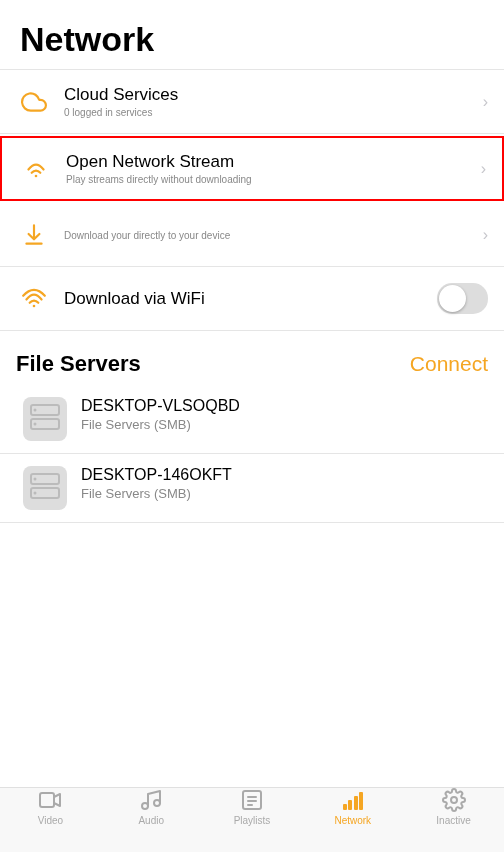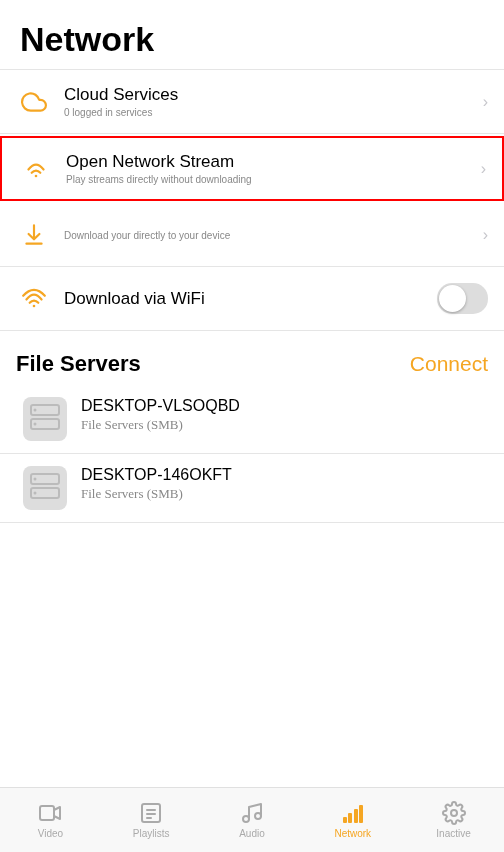--- a/index.html
+++ b/index.html
@@ -127,41 +127,39 @@
     .server-content {}
     .server-name {
       font-size: 16px;
       font-weight: 500;
       color: #000;
     }
     .server-type {
       font-size: 13px;
       color: #888;
       margin-top: 2px;
-      font-family: Liberation Serif, serif;
     }
 
     
     .tab-bar {
       position: fixed;
       bottom: 0;
       left: 0;
       width: 504px;
       height: 65px;
       background: #f8f8f8;
       border-top: 1px solid #e0e0e0;
       display: flex;
       align-items: center;
     }
     .tab-item {
       flex: 1;
       display: flex;
       flex-direction: column;
       align-items: center;
-      justify-content: center;
       cursor: pointer;
       height: 100%;
       gap: 3px;
     }
     .tab-icon {
       font-size: 22px;
       color: #aaa;
     }
     .tab-label {
       font-size: 10px;
@@ -289,38 +287,38 @@
       <svg width="24" height="24" viewBox="0 0 24 24" fill="none">
           <rect x="2" y="5" width="14" height="14" rx="2" stroke="currentColor" stroke-width="2"></rect>
           <path d="M16 9l6-3v12l-6-3V9z" stroke="currentColor" stroke-width="2" stroke-linejoin="round"></path>
         </svg>
     </span>
     <span class="tab-label" style="color:#aaa">Video</span>
   </div>
     <div class="tab-item">
     <span class="tab-icon" style="color:#aaa">
       <svg width="24" height="24" viewBox="0 0 24 24" fill="none">
+          <path d="M9 18V6l12-3v12" stroke="currentColor" stroke-width="2" stroke-linecap="round" stroke-linejoin="round"></path>
+          <circle cx="6" cy="18" r="3" stroke="currentColor" stroke-width="2"></circle>
+          <circle cx="18" cy="15" r="3" stroke="currentColor" stroke-width="2"></circle>
+        </svg>
+    </span>
+    <span class="tab-label" style="color:#aaa">Audio</span>
+  </div>
+    <div class="tab-item">
+    <span class="tab-icon" style="color:#aaa">
+      <svg width="24" height="24" viewBox="0 0 24 24" fill="none">
           <rect x="3" y="3" width="18" height="18" rx="2" stroke="currentColor" stroke-width="2"></rect>
           <line x1="8" y1="9" x2="16" y2="9" stroke="currentColor" stroke-width="2" stroke-linecap="round"></line>
           <line x1="8" y1="13" x2="16" y2="13" stroke="currentColor" stroke-width="2" stroke-linecap="round"></line>
           <line x1="8" y1="17" x2="12" y2="17" stroke="currentColor" stroke-width="2" stroke-linecap="round"></line>
         </svg>
     </span>
     <span class="tab-label" style="color:#aaa">Playlists</span>
   </div>
-    <div class="tab-item">
-    <span class="tab-icon" style="color:#aaa">
-      <svg width="24" height="24" viewBox="0 0 24 24" fill="none">
-          <path d="M9 18V6l12-3v12" stroke="currentColor" stroke-width="2" stroke-linecap="round" stroke-linejoin="round"></path>
-          <circle cx="6" cy="18" r="3" stroke="currentColor" stroke-width="2"></circle>
-          <circle cx="18" cy="15" r="3" stroke="currentColor" stroke-width="2"></circle>
-        </svg>
-    </span>
-    <span class="tab-label" style="color:#aaa">Audio</span>
-  </div>
     <div class="tab-item active">
     <span class="tab-icon" style="color:#f5a623">
       <svg width="24" height="24" viewBox="0 0 24 24" fill="none">
           <rect x="2" y="16" width="4" height="6" rx="1" fill="currentColor"></rect>
           <rect x="7" y="12" width="4" height="10" rx="1" fill="currentColor"></rect>
           <rect x="13" y="8" width="4" height="14" rx="1" fill="currentColor"></rect>
           <rect x="18" y="4" width="4" height="18" rx="1" fill="currentColor"></rect>
         </svg>
     </span>
     <span class="tab-label" style="color:#f5a623">Network</span>

